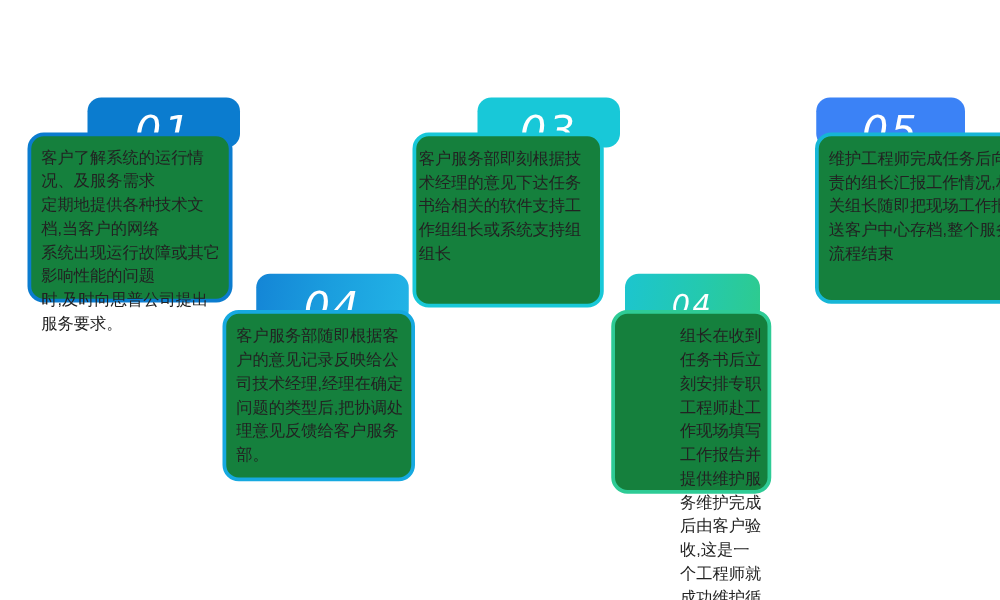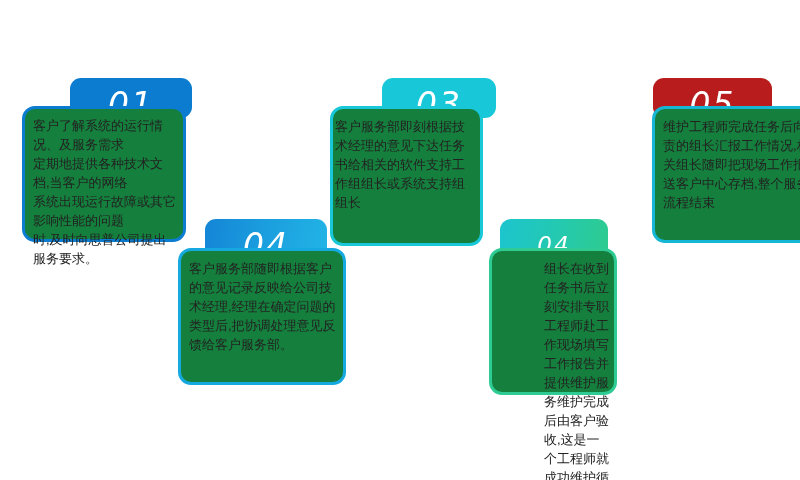--- a/index.html
+++ b/index.html
@@ -62,38 +62,38 @@
   
   #step-1 .tab{left:70px;top:78px;width:122px;height:40px;background:#0b7ccf;}
   #step-1 .tab .num{font-size:33px;}
   #step-1 .card{left:22px;top:106px;width:164px;height:136px;border-color:#0b7ccf;}
   #step-1 .card .body{padding:7px 6px 0 8px;}
 
   
   #step-2 .tab{left:205px;top:219px;width:122px;height:40px;
     background:linear-gradient(100deg,#1485d6 0%,#1b9ede 48%,#22b4e6 100%);}
   #step-2 .tab .num{font-size:33px;}
-  #step-2 .card{left:178px;top:248px;width:168px;height:137px;border-color:#16a9e0;}
+  #step-2 .card{left:178px;top:248px;width:154px;height:137px;border-color:#16a9e0;}
   #step-2 .card .body{padding:8px 5px 0 8px;}
 
   
   #step-3 .tab{left:382px;top:78px;width:114px;height:40px;background:#18c8d8;text-align:center;}
   #step-3 .tab .num{font-size:33px;}
   #step-3 .card{left:330px;top:106px;width:153px;height:140px;border-color:#18c8d8;}
   #step-3 .card .body{padding:8px 5px 0 2px;}
 
   
   #step-4 .tab{left:500px;top:219px;width:108px;height:40px;
     background:linear-gradient(100deg,#1cc5cf 0%,#24c9ae 55%,#2ecb8e 100%);}
   #step-4 .tab .num{font-size:23px;}
   #step-4 .card{left:489px;top:248px;width:128px;height:147px;border-color:#2ecb95;padding-left:44px;}
   #step-4 .card .body{padding:8px 5px 0 8px;}
 
   
-  #step-5 .tab{left:653px;top:78px;width:119px;height:40px;background:#b91c1c;}
+  #step-5 .tab{left:653px;top:78px;width:119px;height:40px;background:#3b82f6;}
   #step-5 .tab .num{font-size:33px;}
   #step-5 .card{left:652px;top:106px;width:178px;height:137px;border-color:#16b6d6;}
   #step-5 .card .body{padding:8px 5px 0 8px;}
 </style>
 </head>
 <body>
 
 <div id="stage">
 
   <div class="step" id="step-1">

